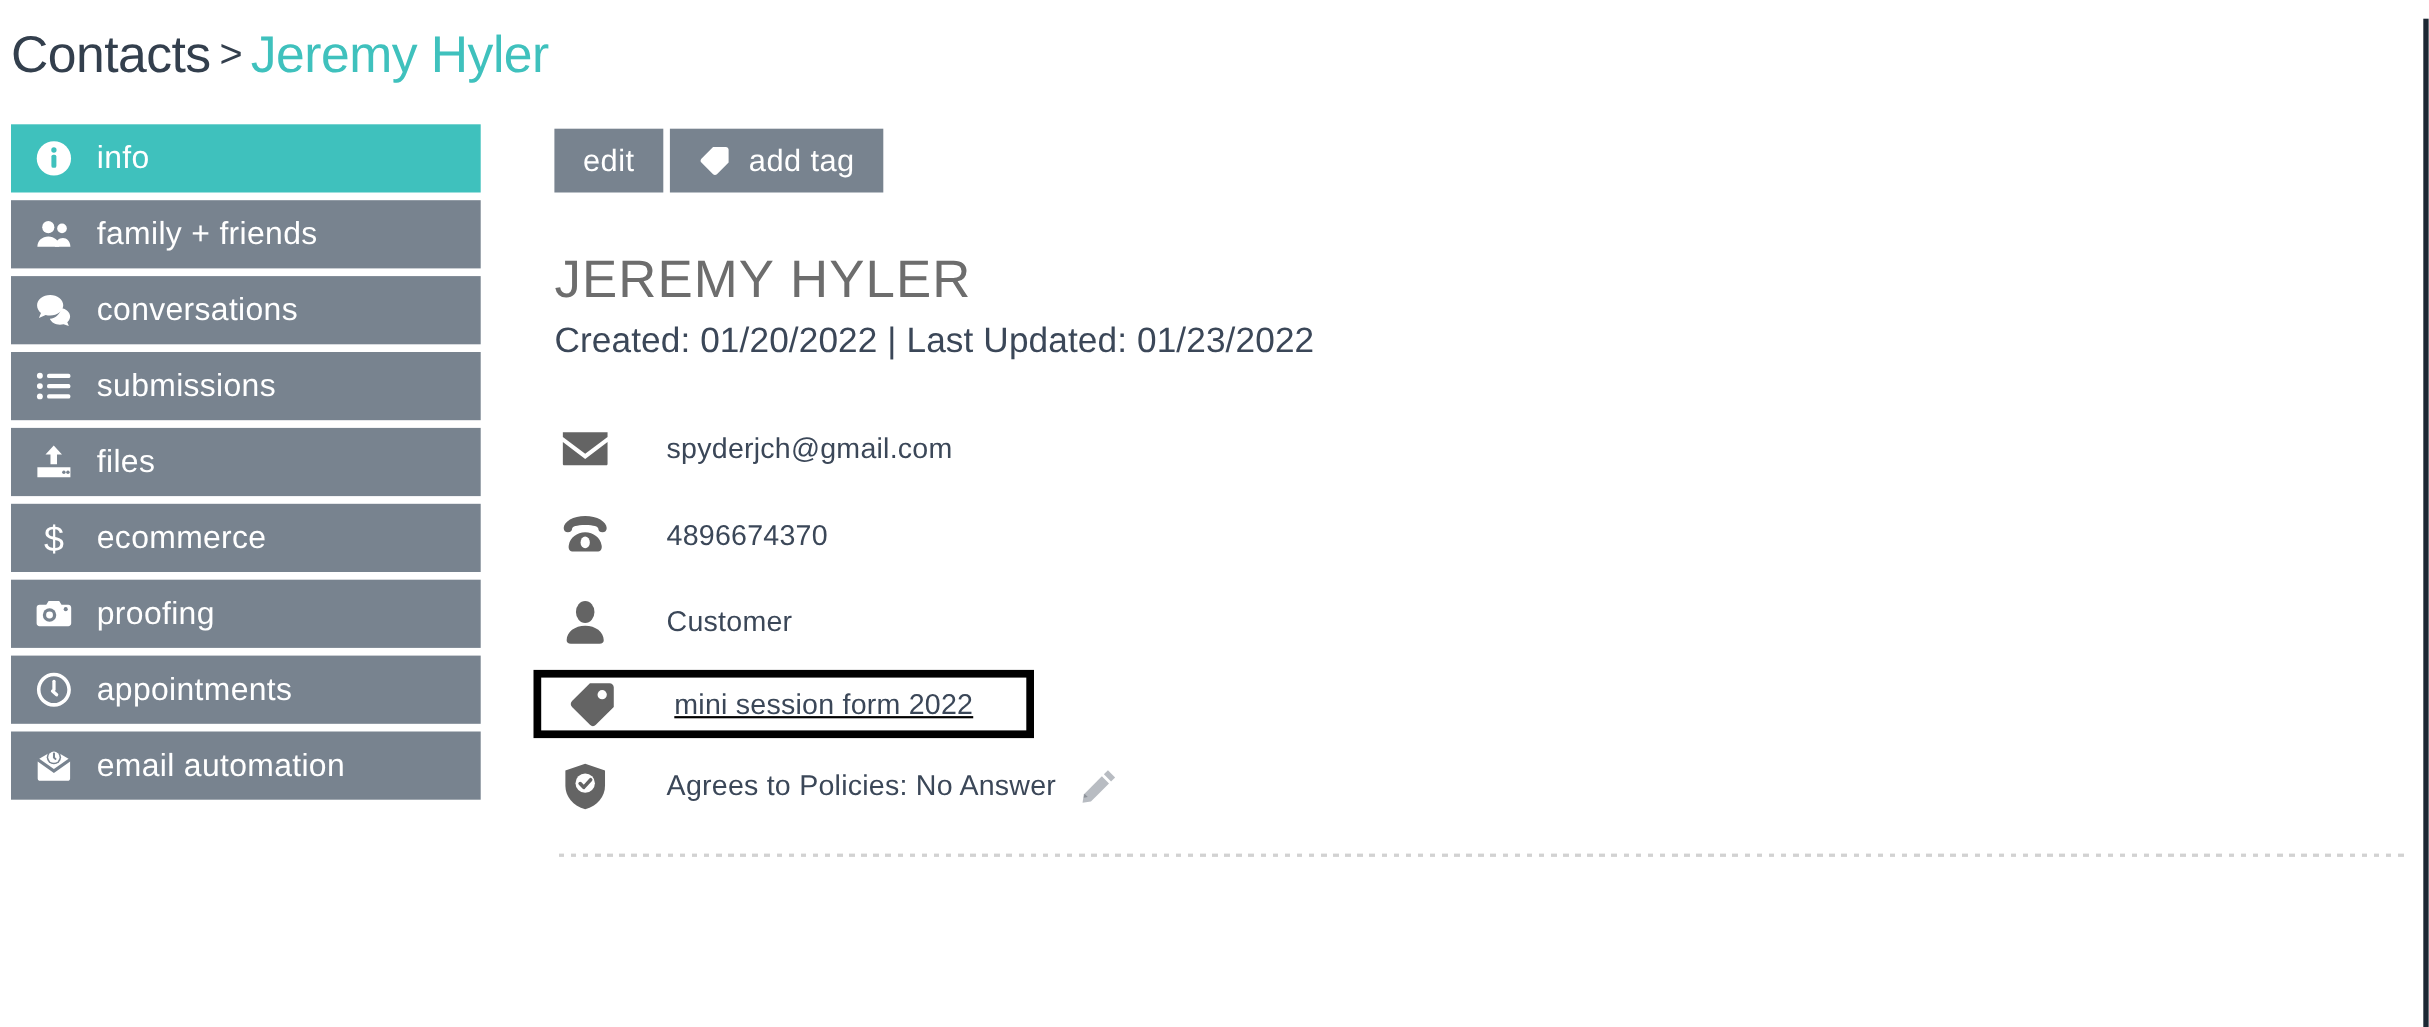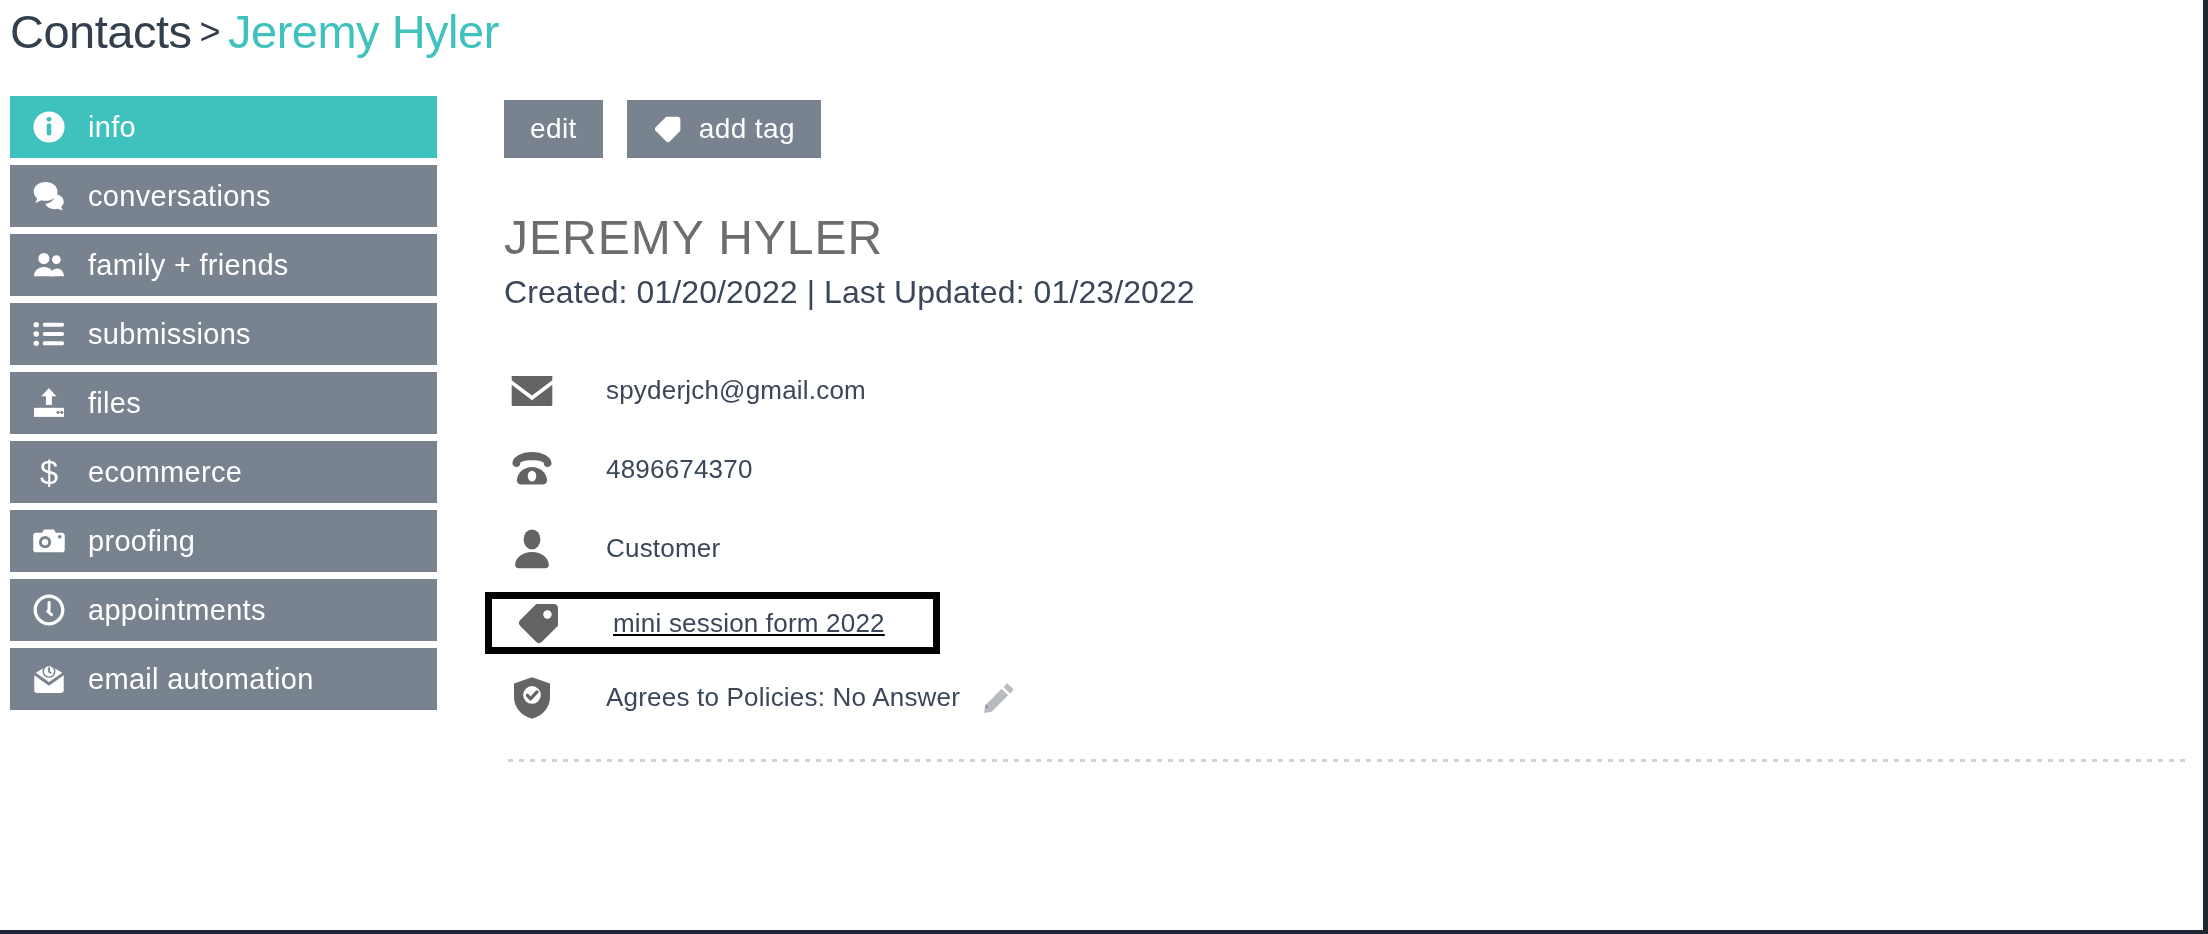--- a/index.html
+++ b/index.html
@@ -21,20 +21,21 @@
     border-bottom: 4px solid #1c2733;
   }
 
   
   .breadcrumb {
     padding: 4px 0 0 10px;
     white-space: nowrap;
     font-size: 47px;
     font-weight: 400;
     letter-spacing: -0.5px;
+    margin-top: 17px;
   }
   .crumb-root { color: #333f4d; }
   .crumb-sep  { color: #333f4d; font-size: 36px; padding: 0 8px; position: relative; top: -4px; }
   .crumb-current { color: #3fc1bd; }
 
   
   .body-area {
     position: absolute;
     top: 96px;
     left: 0;
@@ -81,21 +82,21 @@
   .nav-icon svg { width: 100%; height: 100%; fill: #ffffff; }
 
   
   .main {
     flex: 1 1 auto;
     padding-left: 67px;
     padding-top: 4px;
     min-width: 0;
   }
 
-  .button-row { display: flex; gap: 24px; }
+  .button-row { display: flex; gap: 6px; }
   .btn {
     height: 58px;
     background: #78838f;
     color: #ffffff;
     display: flex;
     align-items: center;
     justify-content: center;
     gap: 16px;
     padding: 0 26px;
     font-size: 28px;
@@ -193,36 +194,36 @@
               <circle cx="12" cy="12" r="11"></circle>
               <circle cx="12" cy="6.6" r="1.7" fill="#3fc1bd"></circle>
               <rect x="10.4" y="9.6" width="3.2" height="8.4" rx="1.2" fill="#3fc1bd"></rect>
             </svg>
           </span>
           <span class="nav-label">info</span>
         </div>
         <div class="nav-item">
           <span class="nav-icon">
             <svg viewBox="0 0 24 24">
-              <path d="M9.6 2.2c4.6 0 8.4 2.9 8.4 6.6s-3.8 6.6-8.4 6.6c-1 0-2-.1-2.9-.4L2.4 17l1.3-3.2C2.2 12.5 1.2 10.7 1.2 8.8c0-3.7 3.8-6.6 8.4-6.6z"></path>
-              <path d="M16.6 10.6c3.3.5 5.8 2.8 5.8 5.5 0 1.4-.7 2.7-1.8 3.7l1 2.4-3.4-1.2c-.7.2-1.5.3-2.3.3-3.1 0-5.7-1.6-6.5-3.8 3.8-.3 6.9-3.2 7.2-6.9z"></path>
-            </svg>
-          </span>
-          <span class="nav-label">conversations</span>
-        </div>
-        <div class="nav-item">
-          <span class="nav-icon">
-            <svg viewBox="0 0 24 24">
               <circle cx="8.4" cy="7.4" r="3.9"></circle>
               <path d="M1.4 20c0-3.9 3.1-6.6 7-6.6s7 2.7 7 6.6z"></path>
               <circle cx="17.2" cy="8.2" r="3.1"></circle>
               <path d="M12.6 20c.3-3.6 2.6-5.6 5.2-5.6 2.5 0 4.6 2 4.8 5.6z"></path>
             </svg>
           </span>
           <span class="nav-label">family + friends</span>
+        </div>
+        <div class="nav-item">
+          <span class="nav-icon">
+            <svg viewBox="0 0 24 24">
+              <path d="M9.6 2.2c4.6 0 8.4 2.9 8.4 6.6s-3.8 6.6-8.4 6.6c-1 0-2-.1-2.9-.4L2.4 17l1.3-3.2C2.2 12.5 1.2 10.7 1.2 8.8c0-3.7 3.8-6.6 8.4-6.6z"></path>
+              <path d="M16.6 10.6c3.3.5 5.8 2.8 5.8 5.5 0 1.4-.7 2.7-1.8 3.7l1 2.4-3.4-1.2c-.7.2-1.5.3-2.3.3-3.1 0-5.7-1.6-6.5-3.8 3.8-.3 6.9-3.2 7.2-6.9z"></path>
+            </svg>
+          </span>
+          <span class="nav-label">conversations</span>
         </div>
         <div class="nav-item">
           <span class="nav-icon">
             <svg viewBox="0 0 24 24">
               <circle cx="3" cy="5.4" r="1.9"></circle>
               <rect x="7.6" y="4" width="15" height="2.8" rx="1.2"></rect>
               <circle cx="3" cy="12" r="1.9"></circle>
               <rect x="7.6" y="10.6" width="15" height="2.8" rx="1.2"></rect>
               <circle cx="3" cy="18.6" r="1.9"></circle>
               <rect x="7.6" y="17.2" width="15" height="2.8" rx="1.2"></rect>

